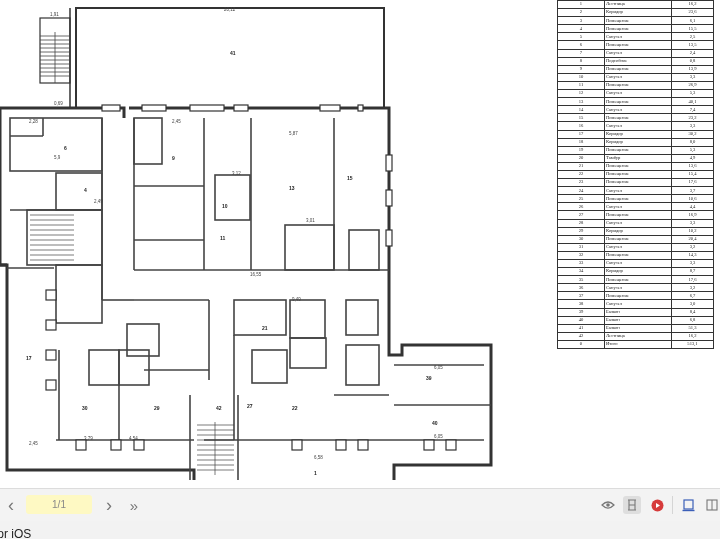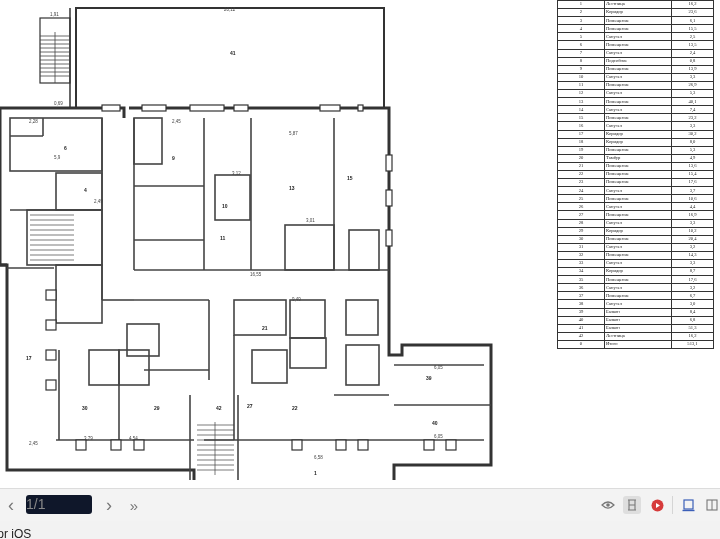--- a/index.html
+++ b/index.html
@@ -8,21 +8,21 @@
   .page { position:absolute; left:-6px; top:0; width:726px; height:488px; background:#ffffff; }
   .plan { position:absolute; left:0; top:0; }
   .table-wrap { position:absolute; left:563px; top:0; width:157px; }
   table.expl { border-collapse:collapse; width:157px; font-family:"Liberation Serif", serif; font-size:4.6px; color:#222; }
   table.expl td { border:0.8px solid #333; height:7.1px; padding:0 1px; line-height:6.3px; white-space:nowrap; overflow:hidden; }
   table.expl td.n { width:44px; text-align:center; }
   table.expl td.name { width:64px; text-align:left; }
   table.expl td.area { text-align:center; }
   .toolbar { position:absolute; left:0; top:488px; width:720px; height:32px; background:#f3f3f3; border-top:1px solid #dcdcdc; border-bottom:1px solid #e2e2e2; }
   .tb-btn { position:absolute; top:6px; height:20px; display:flex; align-items:center; justify-content:center; color:#777; font-size:15px; cursor:pointer; }
-  .page-input { position:absolute; left:26px; top:6px; width:66px; height:19px; background:#0f172a; border-radius:3px; font-size:14px; color:#888; line-height:19px; border:none; }
+  .page-input { position:absolute; left:26px; top:6px; width:66px; height:19px; background:#fef9c3; border-radius:3px; font-size:10px; color:#888; text-align:center; line-height:19px; border:none; }
   .footer { position:absolute; left:0; top:521px; width:720px; height:18px; background:#f2f2f2; }
   .footer-text { position:absolute; left:-6px; top:6px; font-size:12px; color:#222; }
   .watermark { position:absolute; left:105px; top:180px; font-size:110px; color:rgba(200,200,200,0.18); font-weight:bold; letter-spacing:4px; pointer-events:none; }
   .divider { position:absolute; top:7px; width:1px; height:18px; background:#d5d5d5; }
 </style>
 </head>
 <body>
 
 <div class="viewer">
   <div class="page">

